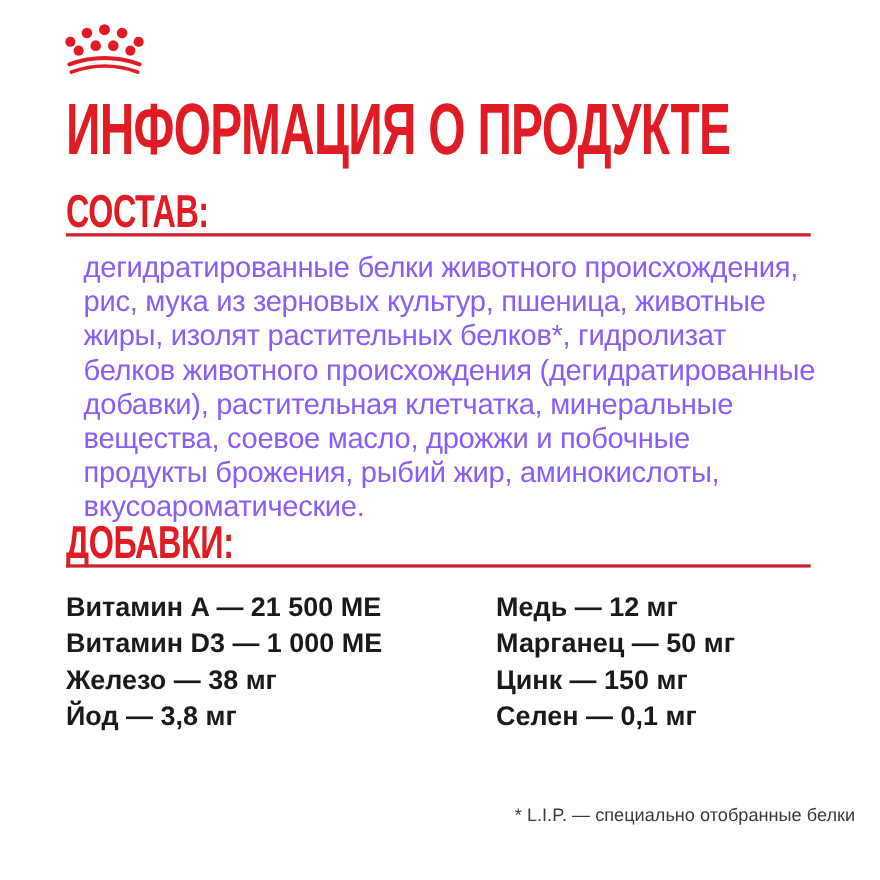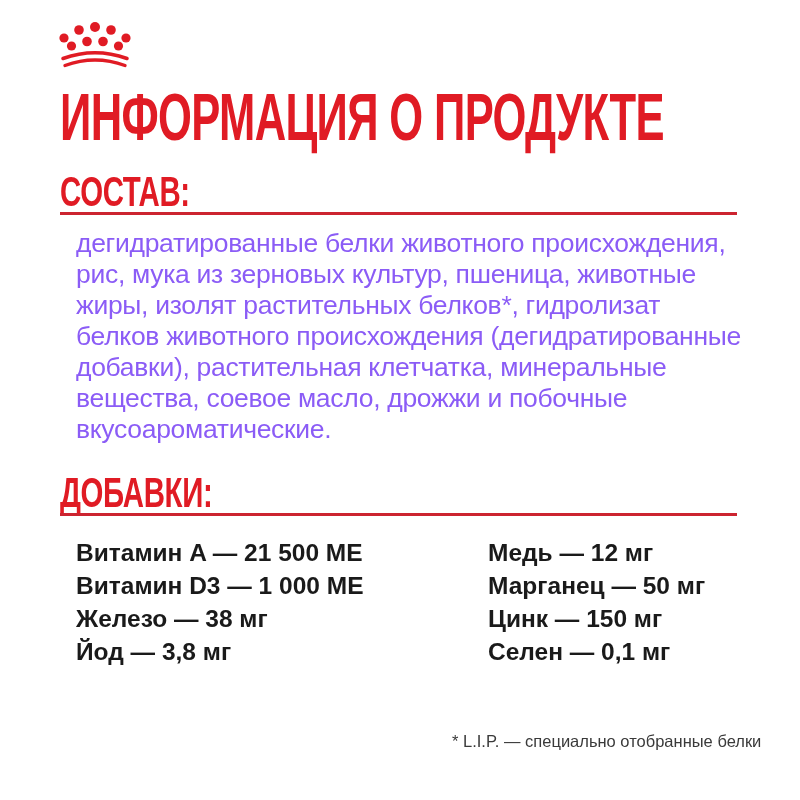--- a/index.html
+++ b/index.html
@@ -34,26 +34,26 @@
   .composition-text{
     position:absolute;left:60px;top:228px;
     font-size:26.5px;line-height:31px;
     color:#8b5cf6;letter-spacing:-0.3px;
     white-space:nowrap;
     margin-left:16px;
   }
   .additive-col{
     position:absolute;top:536px;
     font-size:24.5px;line-height:33px;font-weight:bold;
-    color:#1a1a1a;white-space:nowrap;margin-left:16px;
+    color:#1a1a1a;white-space:nowrap;
   }
   .additive-col-left{left:60px;}
-  .additive-col-right{left:472px;}
+  .additive-col-right{left:451px;}
   .footnote{
-    position:absolute;left:452px;top:731px;
+    position:absolute;left:468px;top:731px;
     font-size:16.5px;line-height:20px;
     color:#3a3a3a;white-space:nowrap;
   }
 </style>
 </head>
 <body>
 
 <div class="page">
 
   <svg class="crown" viewBox="0 0 74 48" aria-hidden="true">
@@ -79,20 +79,21 @@
   <div class="section-heading heading-composition">СОСТАВ:</div>
   <div class="red-rule rule-composition"></div>
 
   <div class="composition-text">
     <div>дегидратированные белки животного происхождения,</div>
     <div>рис, мука из зерновых культур, пшеница, животные</div>
     <div>жиры, изолят растительных белков*, гидролизат</div>
     <div>белков животного происхождения (дегидратированные</div>
     <div>добавки), растительная клетчатка, минеральные</div>
     <div>вещества, соевое масло, дрожжи и побочные</div>
+    <div>продукты брожения, рыбий жир, аминокислоты,</div>
     <div>вкусоароматические.</div>
   </div>
 
   <div class="section-heading heading-additives">ДОБАВКИ:</div>
   <div class="red-rule rule-additives"></div>
 
   <div class="additive-col additive-col-left">
     <div>Витамин A — 21 500 МЕ</div>
     <div>Витамин D3 — 1 000 МЕ</div>
     <div>Железо — 38 мг</div>

